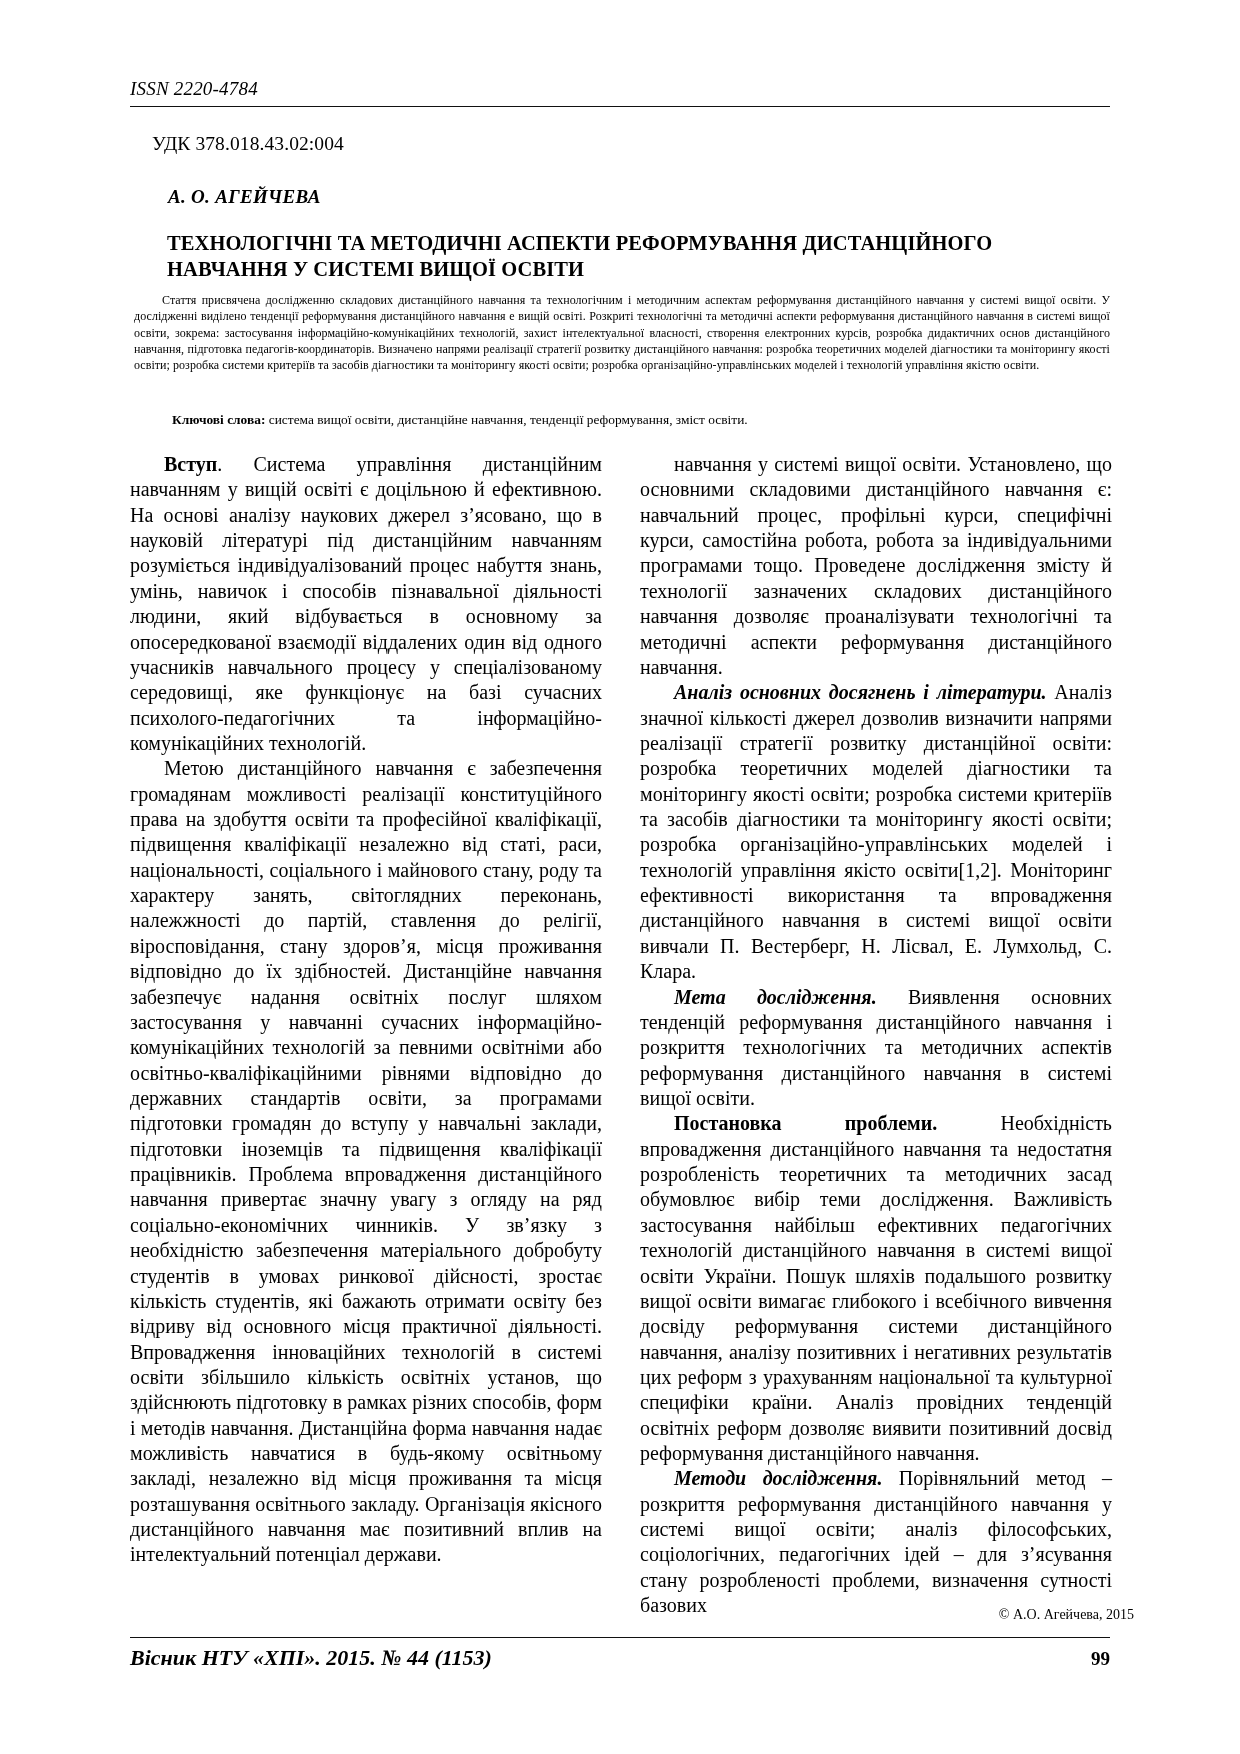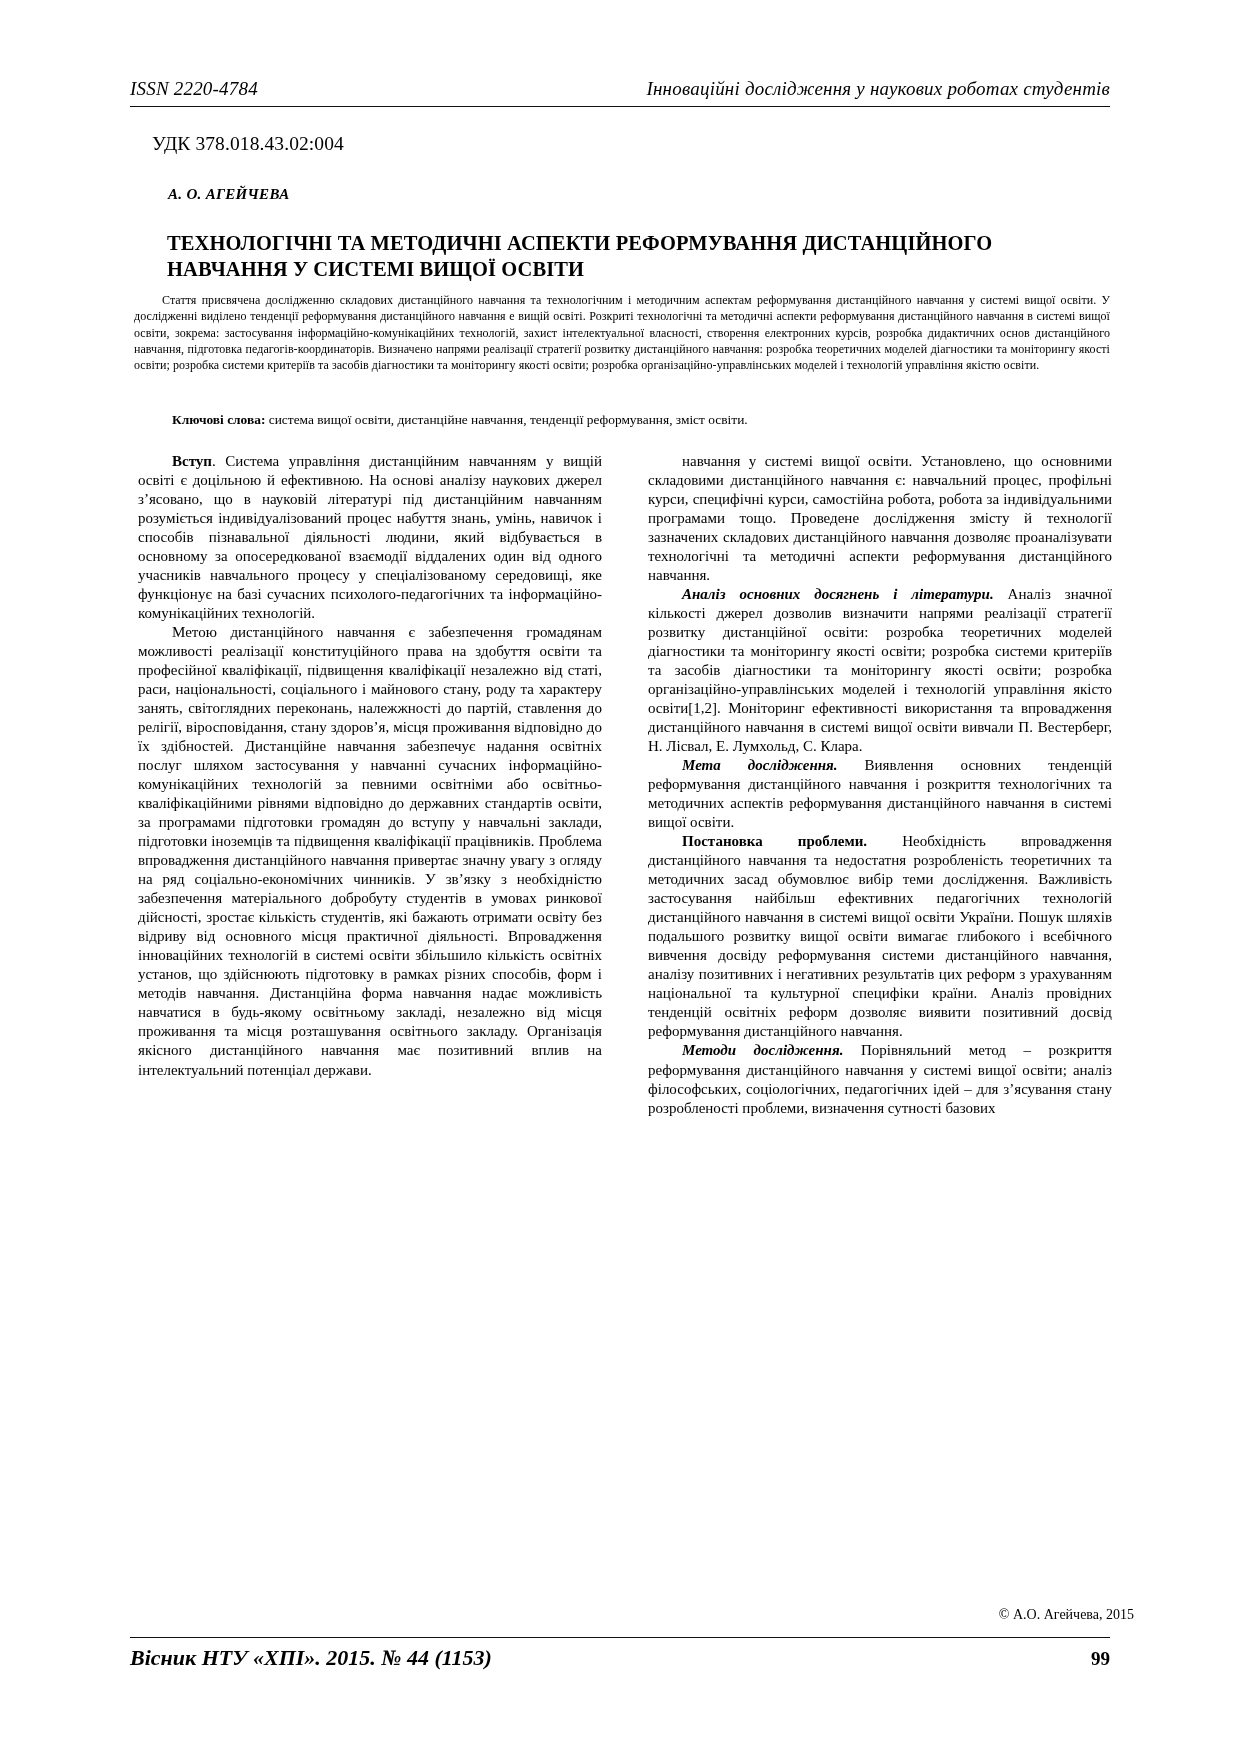--- a/index.html
+++ b/index.html
@@ -56,21 +56,21 @@
     letter-spacing: 0.1px;
   }
 
   
   .author {
     position: absolute;
     left: 168px;
     top: 186px;
     font-style: italic;
     font-weight: bold;
-    font-size: 15px;
+    font-size: 19px;
     letter-spacing: 0.3px;
   }
 
   
   .title {
     position: absolute;
     left: 167px;
     top: 230px;
     width: 880px;
     font-weight: bold;
@@ -108,25 +108,24 @@
     position: absolute;
     left: 130px;
     top: 452px;
     width: 982px;
     height: 1140px;
     display: flex;
     gap: 38px;
   }
   .col {
     width: 472px;
-    font-size: 15px;
+    font-size: 20px;
     line-height: 1.268;
     text-align: justify;
     hyphens: manual;
-    margin-left: 8px;
   }
   .col p {
     margin: 0;
     text-indent: 34px;
   }
   .lead-bold { font-weight: bold; }
   .lead-bolditalic { font-weight: bold; font-style: italic; }
 
   
   .copyright {
@@ -164,21 +163,20 @@
     font-size: 19px;
   }
 </style>
 </head>
 <body>
 
 <div class="page">
 
   <div class="runhead">
     <span class="issn">ISSN 2220-4784</span>
-    <span class="journal">Інноваційні дослідження у наукових роботах студентів</span>
   </div>
   <div class="runhead-rule"></div>
 
   <div class="udc">УДК 378.018.43.02:004</div>
 
   <div class="author">А. О. АГЕЙЧЕВА</div>
 
   <div class="title">ТЕХНОЛОГІЧНІ ТА МЕТОДИЧНІ АСПЕКТИ РЕФОРМУВАННЯ ДИСТАНЦІЙНОГО НАВЧАННЯ У СИСТЕМІ ВИЩОЇ ОСВІТИ</div>
 
   <div class="abstract">Стаття присвячена дослідженню складових дистанційного навчання та  технологічним і методичним аспектам реформування дистанційного навчання у системі вищої освіти. У дослідженні виділено тенденції реформування дистанційного навчання е вищій освіті. Розкриті технологічні та методичні аспекти реформування дистанційного навчання в системі вищої освіти, зокрема: застосування інформаційно-комунікаційних технологій, захист інтелектуальної власності, створення електронних курсів, розробка дидактичних основ дистанційного навчання, підготовка педагогів-координаторів. Визначено напрями реалізації стратегії розвитку дистанційного навчання: розробка теоретичних моделей діагностики та моніторингу якості освіти; розробка системи критеріїв та засобів діагностики та моніторингу якості освіти; розробка організаційно-управлінських моделей і технологій управління якістю освіти.</div>

